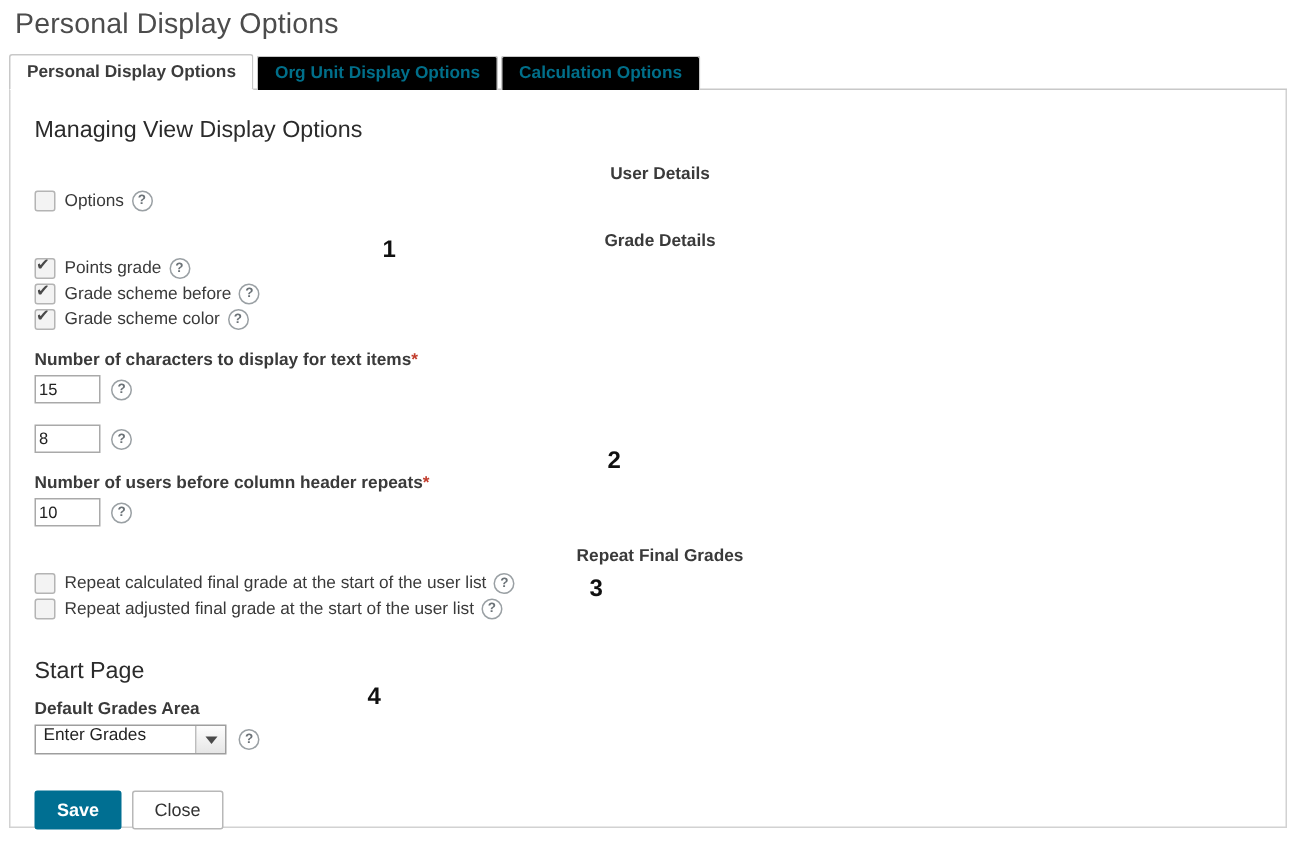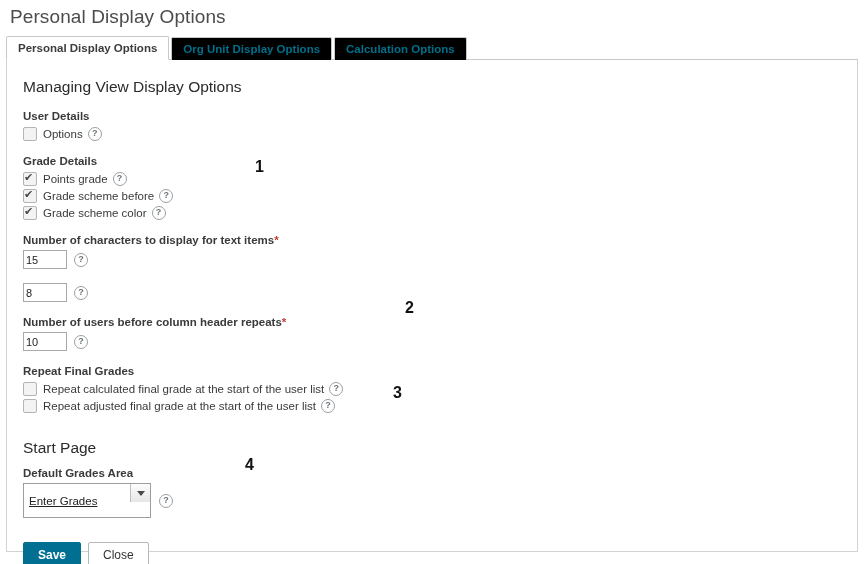--- a/index.html
+++ b/index.html
@@ -77,20 +77,21 @@
   }
   h2.section.start {
     margin-top: 26px;
     margin-bottom: 10px;
   }
   .grouplabel {
     font-size: 11.5px;
     font-weight: bold;
     color: #3a3a3a;
     margin: 0 0 5px 0;
+    text-align: center;
   }
   .checkrow {
     display: flex;
     align-items: center;
     margin: 0 0 3px 0;
     font-size: 11.5px;
     color: #3a3a3a;
   }
   .checkrow .box {
     width: 12px;
@@ -148,33 +149,32 @@
     color: #222;
     box-sizing: content-box;
   }
   .selectwrap {
     display: flex;
     align-items: center;
     margin-top: 2px;
   }
   .fakeselect {
     width: 128px;
-    height: 35px;
+    height: 20px;
     border: 1px solid #9e9e9e;
     background: #fff;
     display: flex;
-    align-items: center;
+    align-items: flex-start;
     font-size: 11.5px;
     color: #222;
     padding-left: 5px;
     box-sizing: border-box;
     margin-right: 8px;
     position: relative;
     cursor: pointer;
-    text-decoration: underline;
   }
   .fakeselect .arrowbtn {
     position: absolute;
     right: 0;
     top: 0;
     width: 19px;
     height: 18px;
     background: linear-gradient(#fdfdfd, #e6e6e6);
     border-left: 1px solid #bdbdbd;
     display: flex;

